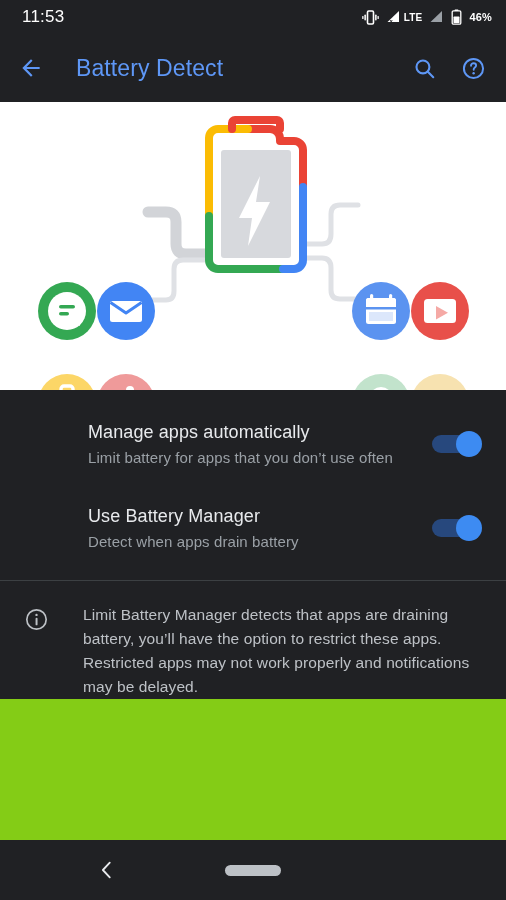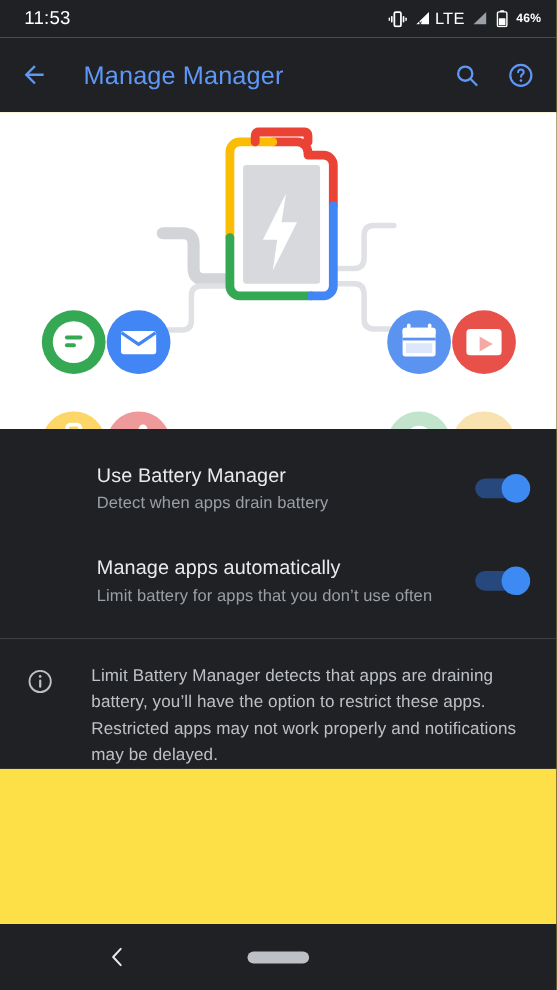--- a/index.html
+++ b/index.html
@@ -2,21 +2,21 @@
 <html><head>
 <meta charset="utf-8">
 <style>
   * { margin:0; padding:0; box-sizing:border-box; }
   html, body {
     width:506px; height:900px;
     background:#202124;
     font-family:"Liberation Sans", sans-serif;
     overflow:hidden;
   }
-  .phone { position:relative; width:506px; height:900px; background:#fde047; }
+  .phone { position:relative; width:506px; height:900px; background:#84cc16; }
 
   
   .statusbar {
     height:34px; display:flex; align-items:center;
     padding:0 14px 0 22px; background:#202124; color:#ffffff;
   }
   .sb-time { font-size:17px; font-weight:400; letter-spacing:.2px; }
   .sb-right { margin-left:auto; display:flex; align-items:center; gap:7px; }
   .sb-icon { display:flex; align-items:center; }
   .sb-pct { font-size:11px; font-weight:700; letter-spacing:.2px; }
@@ -104,21 +104,21 @@
           <rect x="13.1" y="4.5" width="1.5" height="6" rx="0.7" fill="#fff"></rect>
           <rect x="15.5" y="6" width="1.3" height="3" rx="0.6" fill="#fff"></rect>
         </svg>
       </span>
       <span class="sb-icon">
         <svg width="15" height="14" viewBox="0 0 15 14">
           <path d="M13 1 L13 12 L1.5 12 Z" fill="#fff"></path>
           <text x="3.4" y="12.6" font-family="Liberation Sans, sans-serif" font-size="6" fill="#202124" font-weight="bold">x</text>
         </svg>
       </span>
-      <span class="sb-pct" style="font-weight:400;font-size:15px;margin-left:-4px;">LTE</span>
+      <span class="sb-pct" style="font-weight:700;font-size:10px;margin-left:-4px;">LTE</span>
       <span class="sb-icon">
         <svg width="15" height="14" viewBox="0 0 15 14">
           <path d="M13 1 L13 12 L1.5 12 Z" fill="#9aa0a6"></path>
         </svg>
       </span>
       <span class="sb-icon">
         <svg width="11" height="16" viewBox="0 0 11 16">
           <rect x="3.6" y="0.4" width="3.8" height="1.6" rx="0.5" fill="#fff"></rect>
           <rect x="1.2" y="1.8" width="8.6" height="13.4" rx="1.3" fill="none" stroke="#fff" stroke-width="1.3"></rect>
           <rect x="2.5" y="7.6" width="6" height="6.4" rx="0.6" fill="#fff"></rect>
@@ -127,21 +127,21 @@
       <span class="sb-pct">46%</span>
     </div>
   </div>
 
   <div class="appbar">
     <span class="icon-btn">
       <svg width="26" height="26" viewBox="0 0 24 24">
         <path d="M20 11H7.8l5.6-5.6L12 4l-8 8 8 8 1.4-1.4L7.8 13H20z" fill="#5e97f6"></path>
       </svg>
     </span>
-    <span class="appbar-title">Manage Manager</span>
+    <span class="appbar-title">Battery Detect</span>
     <div class="appbar-actions">
       <span class="icon-btn">
         <svg width="25" height="25" viewBox="0 0 24 24">
           <circle cx="10.5" cy="10.5" r="6.2" fill="none" stroke="#5e97f6" stroke-width="2"></circle>
           <line x1="15.2" y1="15.2" x2="20.4" y2="20.4" stroke="#5e97f6" stroke-width="2" stroke-linecap="round"></line>
         </svg>
       </span>
       <span class="icon-btn">
         <svg width="25" height="25" viewBox="0 0 24 24">
           <circle cx="12" cy="12" r="9.2" fill="none" stroke="#5e97f6" stroke-width="1.9"></circle>
@@ -236,33 +236,33 @@
         <rect x="424" y="291" width="24" height="18" rx="3" fill="#ffffff"></rect>
         <path d="M448 296 l9 -5 v18 l-9 -5 z" fill="#ffffff"></path>
       </g>
     </svg>
   </div>
 
   <div class="pref-section">
 
     <div class="pref-row">
       <div class="pref-text">
-        <div class="pref-title">Use Battery Manager</div>
-        <div class="pref-summary">Detect when apps drain battery</div>
+        <div class="pref-title">Manage apps automatically</div>
+        <div class="pref-summary">Limit battery for apps that you don’t use often</div>
       </div>
       <div class="switch">
         <span class="track"></span>
         <span class="thumb"></span>
       </div>
     </div>
 
     <div class="pref-row">
       <div class="pref-text">
-        <div class="pref-title">Manage apps automatically</div>
-        <div class="pref-summary">Limit battery for apps that you don’t use often</div>
+        <div class="pref-title">Use Battery Manager</div>
+        <div class="pref-summary">Detect when apps drain battery</div>
       </div>
       <div class="switch">
         <span class="track"></span>
         <span class="thumb"></span>
       </div>
     </div>
 
     <div class="divider"></div>
 
     <div class="info-row">

